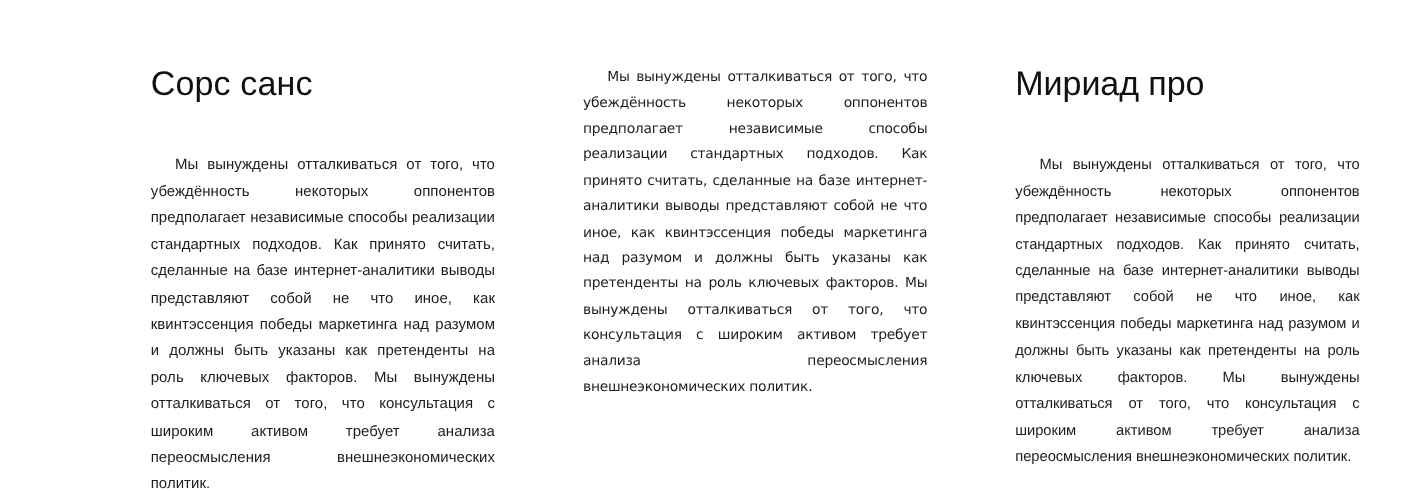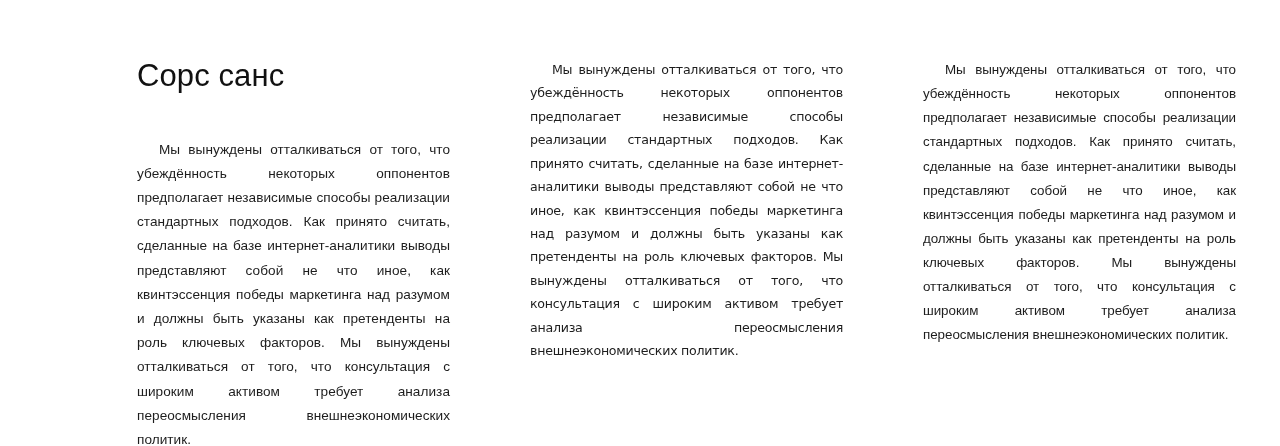--- a/index.html
+++ b/index.html
@@ -72,17 +72,18 @@
     <div class="column col-source">
       <h2 class="col-title">Сорс санс</h2>
       <p class="col-body">Мы вынуждены отталкиваться от того, что убеждённость некоторых оппонентов предполагает независимые способы реализации стандартных подходов. Как принято считать, сделанные на базе интернет-аналитики выводы представляют собой не что иное, как квинтэссенция победы маркетинга над разумом и должны быть указаны как претенденты на роль ключевых факторов. Мы вынуждены отталкиваться от того, что консультация с широким активом требует анализа переосмысления внешнеэкономических политик.</p>
     </div>
 
     <div class="column col-pt">
       <p class="col-body">Мы вынуждены отталкиваться от того, что убеждённость некоторых оппонентов предполагает независимые способы реализации стандартных подходов. Как принято считать, сделанные на базе интернет-аналитики выводы представляют собой не что иное, как квинтэссенция победы маркетинга над разумом и должны быть указаны как претенденты на роль ключевых факторов. Мы вынуждены отталкиваться от того, что консультация с широким активом требует анализа переосмысления внешнеэкономических политик.</p>
     </div>
 
     <div class="column col-myriad">
+      <h2 class="col-title">Мириад про</h2>
       <p class="col-body">Мы вынуждены отталкиваться от того, что убеждённость некоторых оппонентов предполагает независимые способы реализации стандартных подходов. Как принято считать, сделанные на базе интернет-аналитики выводы представляют собой не что иное, как квинтэссенция победы маркетинга над разумом и должны быть указаны как претенденты на роль ключевых факторов. Мы вынуждены отталкиваться от того, что консультация с широким активом требует анализа переосмысления внешнеэкономических политик.</p>
     </div>
 
   </div>
 </div>
 
 </body></html>

